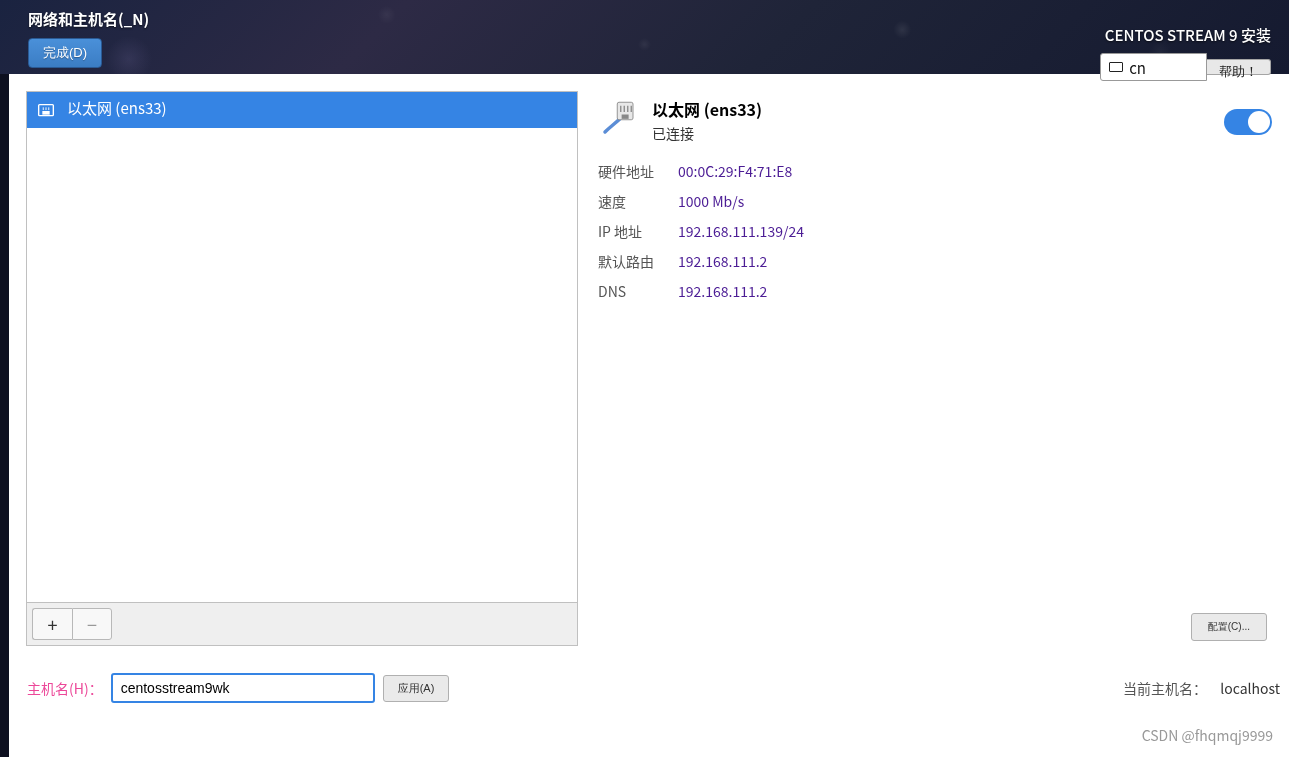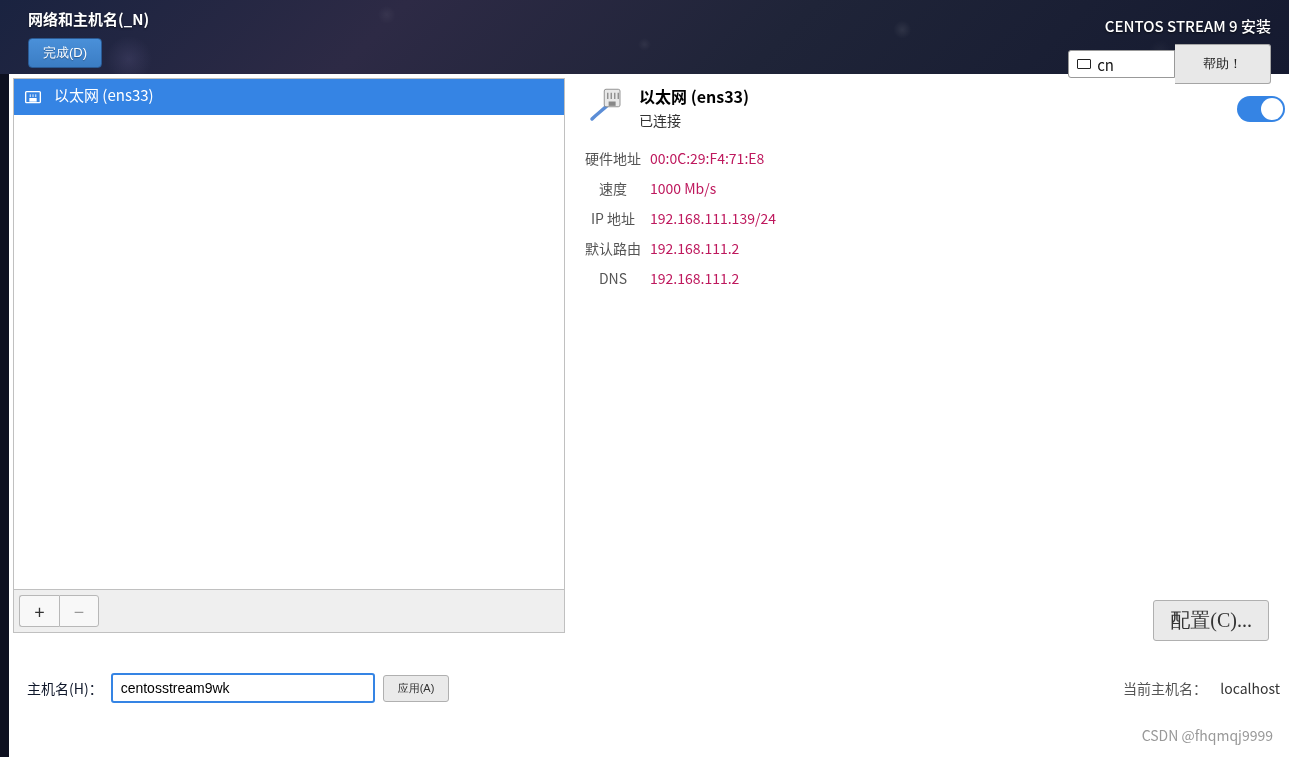--- a/index.html
+++ b/index.html
@@ -37,21 +37,21 @@
     color: #fff;
     font-size: 13px;
     padding: 5px 14px;
     border-radius: 4px;
     cursor: pointer;
     text-shadow: 0 1px 1px rgba(0,0,0,0.3);
   }
   .header-right {
     position: absolute;
     right: 18px;
-    top: 15px;
+    top: 24px;
     text-align: right;
   }
   .install-title {
     font-size: 15px;
     font-weight: 500;
     text-shadow: 0 1px 2px rgba(0,0,0,0.6);
   }
   .header-right-row2 {
     margin-top: 8px;
     display: flex;
@@ -76,29 +76,29 @@
     border: 1.5px solid #222;
     border-radius: 1px;
     position: relative;
     display: inline-block;
   }
   .help-btn {
     background: #e8e8e8;
     border: 1px solid #a5a5a5;
     border-left: none;
     border-radius: 0 3px 3px 0;
-    padding: 3px 28px;
+    padding: 3px 12px;
     color: #222;
     font-size: 13px;
     cursor: pointer;
-    height: 40px;
+    height: 16px;
   }
   .main {
     display: flex;
-    padding: 4px;
+    padding: 17px;
     gap: 20px;
   }
   .left-panel {
     width: 552px;
   }
   .device-list {
     border: 1px solid #c0c0c0;
     background: #fff;
     height: 512px;
     overflow: hidden;
@@ -192,51 +192,50 @@
   .details {
     margin-top: 18px;
   }
   .detail-row {
     display: flex;
     margin-bottom: 10px;
     font-size: 14px;
   }
   .detail-label {
     width: 56px;
-    text-align: center;
+    text-align: left;
     color: #555;
-    margin-right: 9px;
+    margin-right: 24px;
   }
   .detail-value {
-    color: #be185d;
+    color: #4c1d95;
   }
   .config-btn {
     position: absolute;
-    right: 16px;
+    right: 5px;
     top: 522px;
     background: #eaeaea;
     border: 1px solid #b0b0b0;
     border-radius: 3px;
     padding: 6px 16px;
-    font-size: 20px;
-    color: #333;
-    cursor: pointer;
-    font-family: Liberation Serif, serif;
+    font-size: 10px;
+    color: #333;
+    cursor: pointer;
   }
   .hostname-row {
     display: flex;
     align-items: center;
     padding: 0 18px;
     position: absolute;
     bottom: 54px;
     width: 100%;
     font-size: 14px;
   }
   .hostname-label {
-    color: #0f172a;
+    color: #ec4899;
   }
   .hostname-input {
     width: 264px;
     height: 30px;
     border: 2px solid #3584e4;
     border-radius: 3px;
     padding: 0 8px;
     font-size: 14px;
     margin: 0 8px;
     outline: none;

